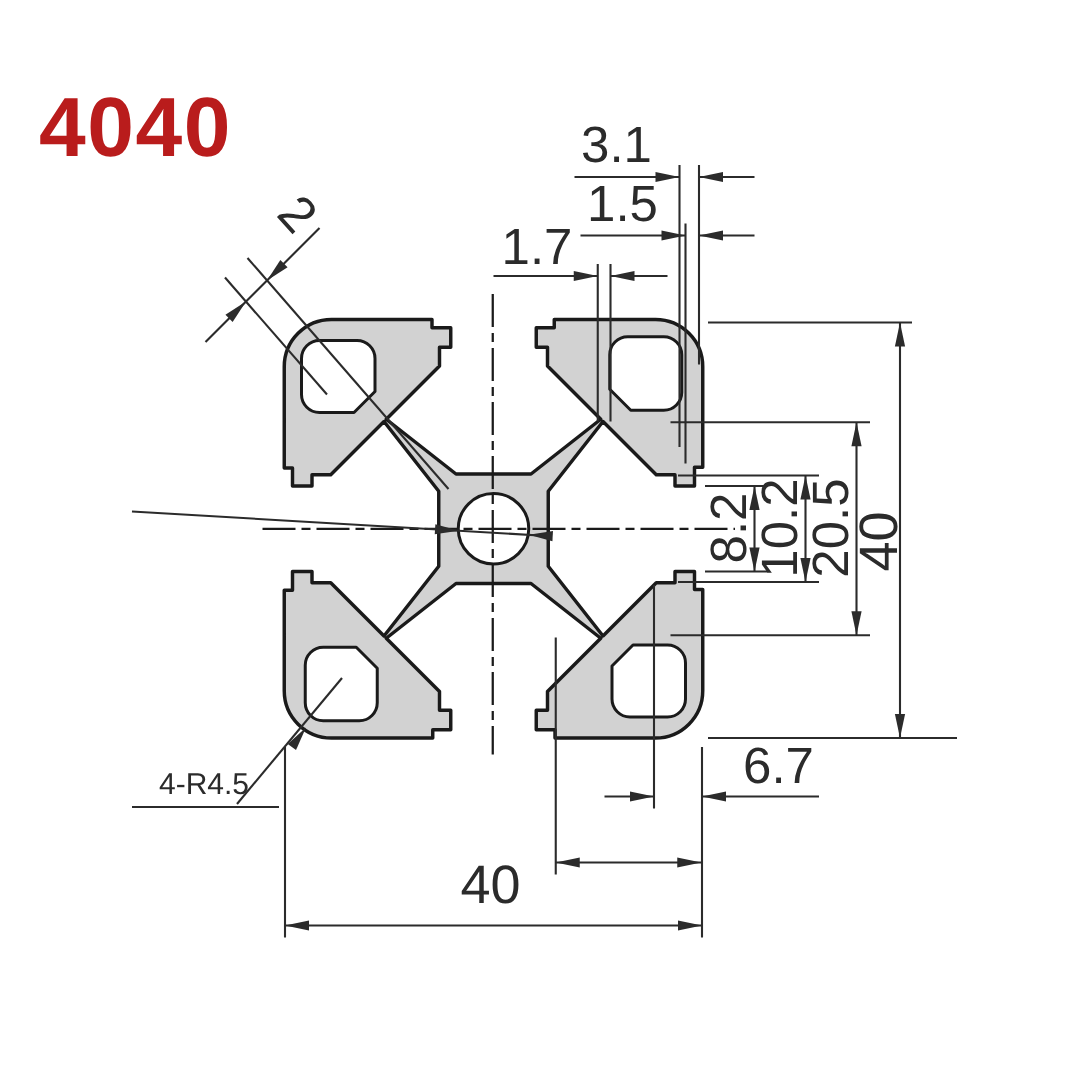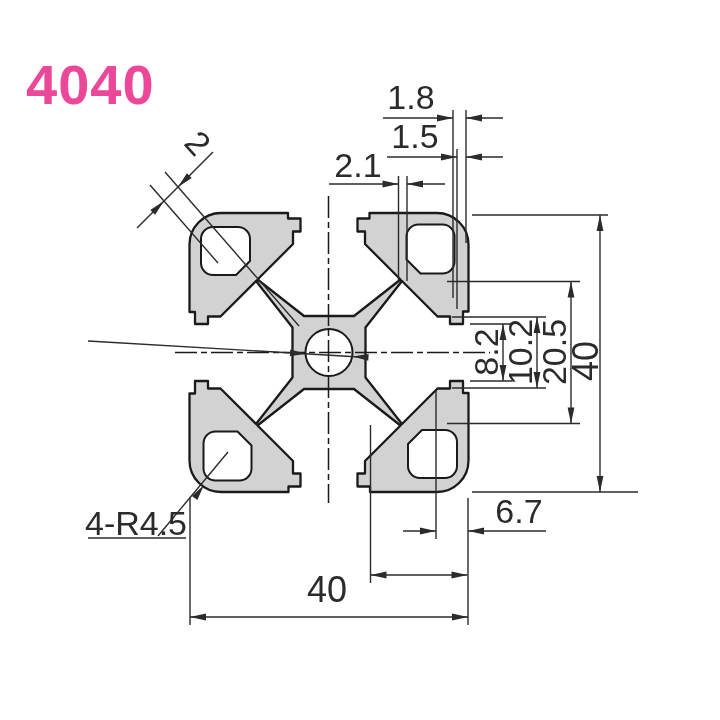--- a/index.html
+++ b/index.html
@@ -84,26 +84,26 @@
       <polygon points="600,492 596.6,476 603.4,476" fill="#2b2b2b"></polygon>
       <polygon points="436,531 420,534.4 420,527.6" fill="#2b2b2b"></polygon>
       <polygon points="468,531 484,527.6 484,534.4" fill="#2b2b2b"></polygon>
       <polygon points="370.5,575 386.5,571.6 386.5,578.4" fill="#2b2b2b"></polygon>
       <polygon points="467.5,575 451.5,578.4 451.5,571.6" fill="#2b2b2b"></polygon>
       <polygon points="190,617 206,613.6 206,620.4" fill="#2b2b2b"></polygon>
       <polygon points="468,617 452,620.4 452,613.6" fill="#2b2b2b"></polygon>
       <polygon points="204,485 197.34609374419526,499.94274176779356 191.8447781824456,495.9458020522047" fill="#2b2b2b"></polygon>
     </svg>
 
-  <div id="title-label" class="" style="color: #ec4899;">4040</div>
+  <div id="title-label" class="" style="color: #b91c1c;">4040</div>
 
-  <div class="dim-text" style="left:371px;top:80px;width:80px;">1.8</div>
+  <div class="dim-text" style="left:371px;top:80px;width:80px;">3.1</div>
   <div class="dim-text" style="left:375px;top:119px;width:80px;">1.5</div>
-  <div class="dim-text" style="left:318px;top:148px;width:80px;">2.1</div>
+  <div class="dim-text" style="left:318px;top:148px;width:80px;">1.7</div>
   <div class="dim-text rot45" style="left:178px;top:126px;width:40px;">2</div>
   <div class="dim-text rot" style="left:436px;top:335px;width:100px;">8.2</div>
   <div class="dim-text rot" style="left:470px;top:335px;width:100px;">10.2</div>
   <div class="dim-text rot" style="left:504px;top:335px;width:100px;">20.5</div>
   <div class="dim-text rot big" style="left:536px;top:343px;width:100px;">40</div>
   <div class="dim-text" style="left:479px;top:494px;width:80px;">6.7</div>
   <div class="dim-text big" style="left:287px;top:572px;width:80px;">40</div>
-  <div class="dim-text" style="left:66px;top:506px;width:140px;font-size:34px;">4-R4.5</div>
+  <div class="dim-text" style="left:66px;top:506px;width:140px;font-size:20px;">4-R4.5</div>
 </div>
 
 </body></html>

